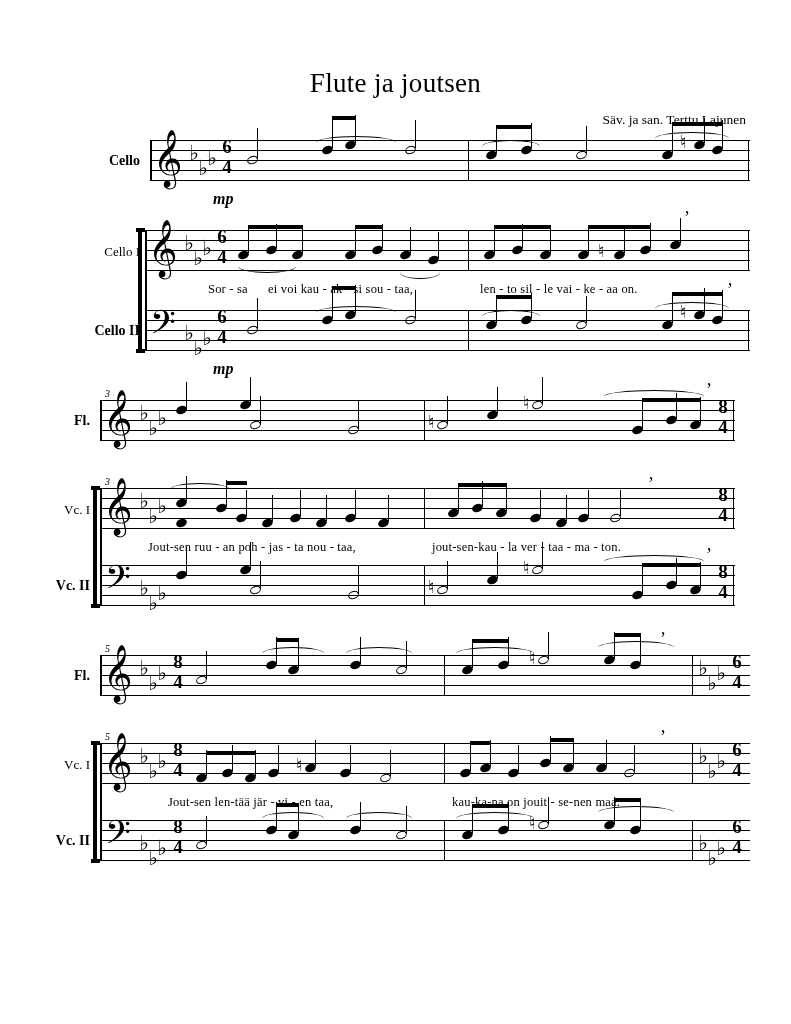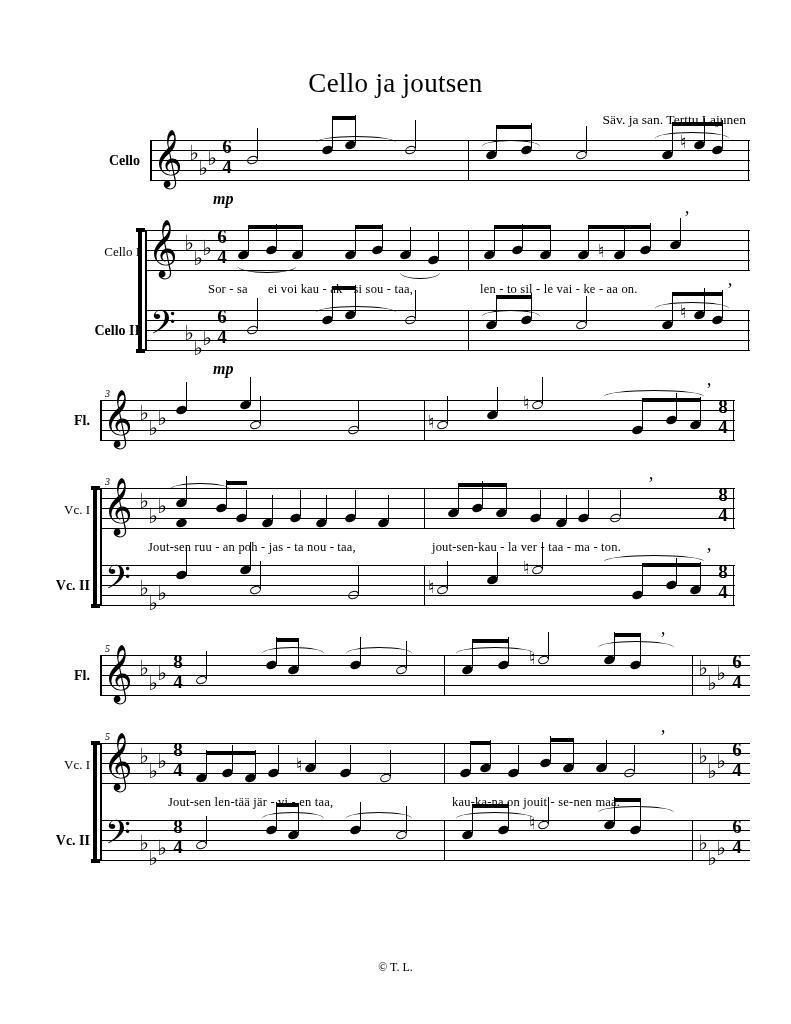--- a/index.html
+++ b/index.html
@@ -210,21 +210,21 @@
     font-size: 12.5px;
     white-space: nowrap;
     letter-spacing: 0.2px;
   }
 </style>
 </head>
 <body>
 
 <div class="page">
 
-  <div class="title">Cello ja joutsen</div>
+  <div class="title">Flute ja joutsen</div>
   <div class="composer">Säv. ja san. Terttu Lajunen</div>
 
   <div class="system" style="top:130px;height:250px;">
 
     <div class="staff" style="top:10px;">
       <div class="line" style="top:0px;left:150px;width:600px;"></div>
       <div class="line" style="top:10px;left:150px;width:600px;"></div>
       <div class="line" style="top:20px;left:150px;width:600px;"></div>
       <div class="line" style="top:30px;left:150px;width:600px;"></div>
       <div class="line" style="top:40px;left:150px;width:600px;"></div>
@@ -763,14 +763,13 @@
       <div class="flat" style="left:716px;top:18px;">♭</div>
       <div class="timesig" style="left:728px;top:-2px;">6</div>
       <div class="timesig" style="left:728px;top:18px;">4</div>
     </div>
 
     <div class="group-bracket" style="left:93px;top:98px;height:118px;"></div>
     <div class="system-barline" style="left:100px;top:98px;height:118px;"></div>
     <div class="system-barline" style="left:100px;top:10px;height:41px;"></div>
   </div>
 
-  <div class="copyright">© T. L.</div>
 </div>
 
 </body></html>

